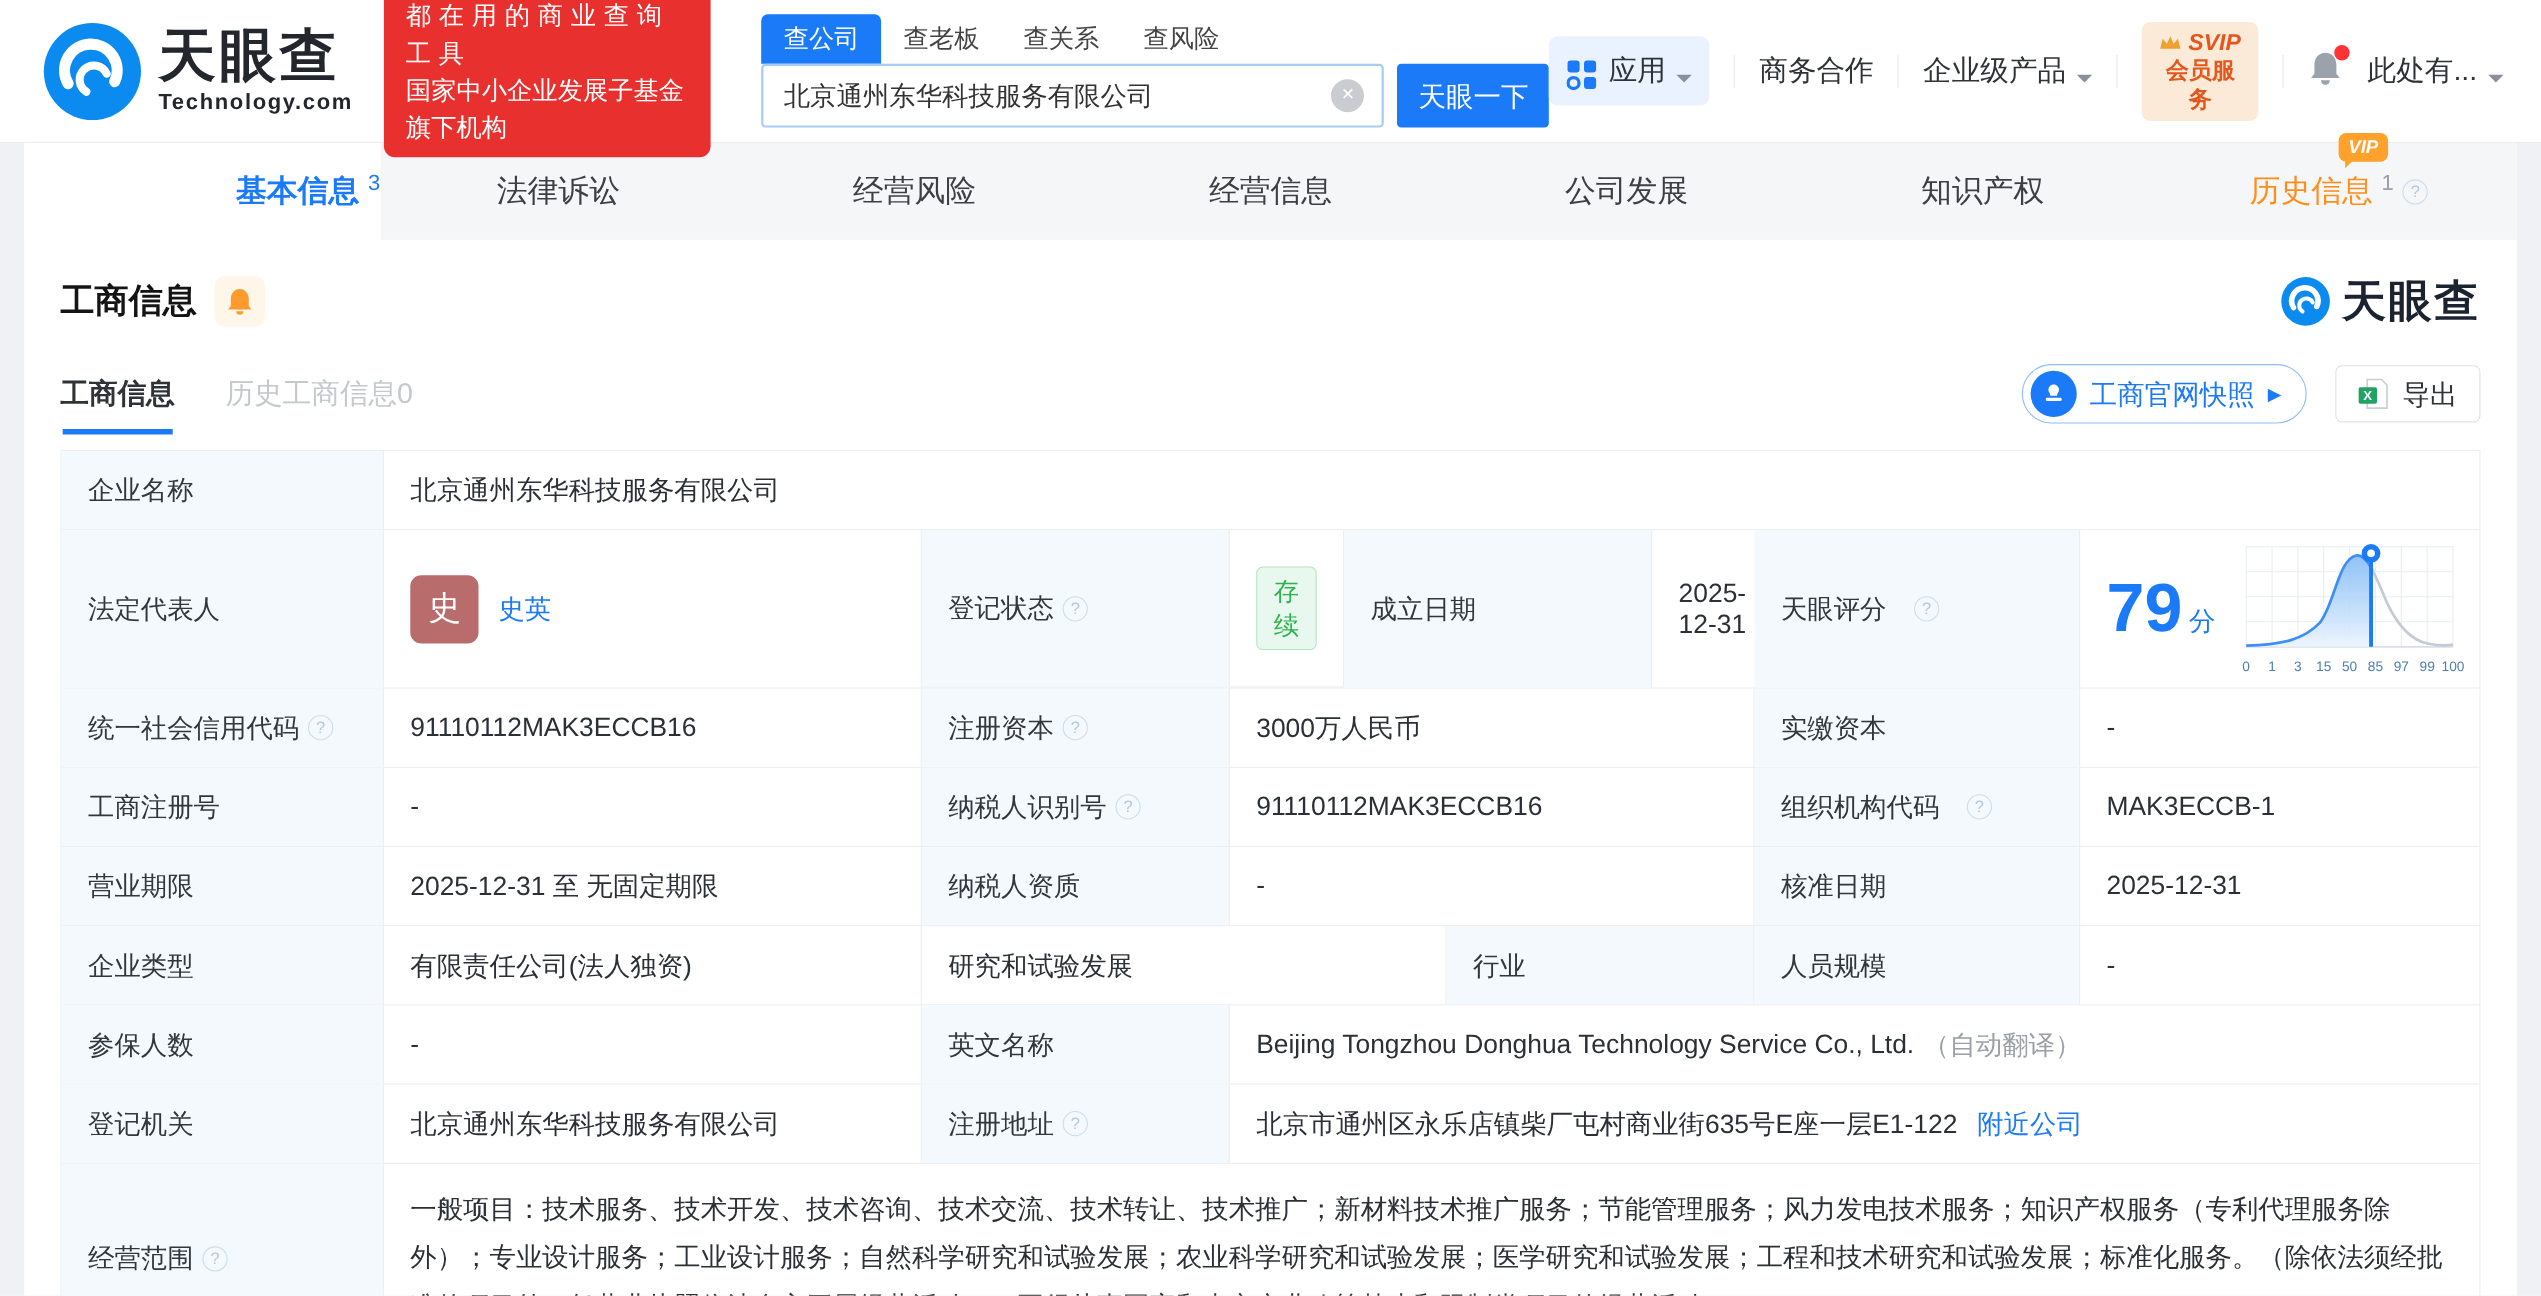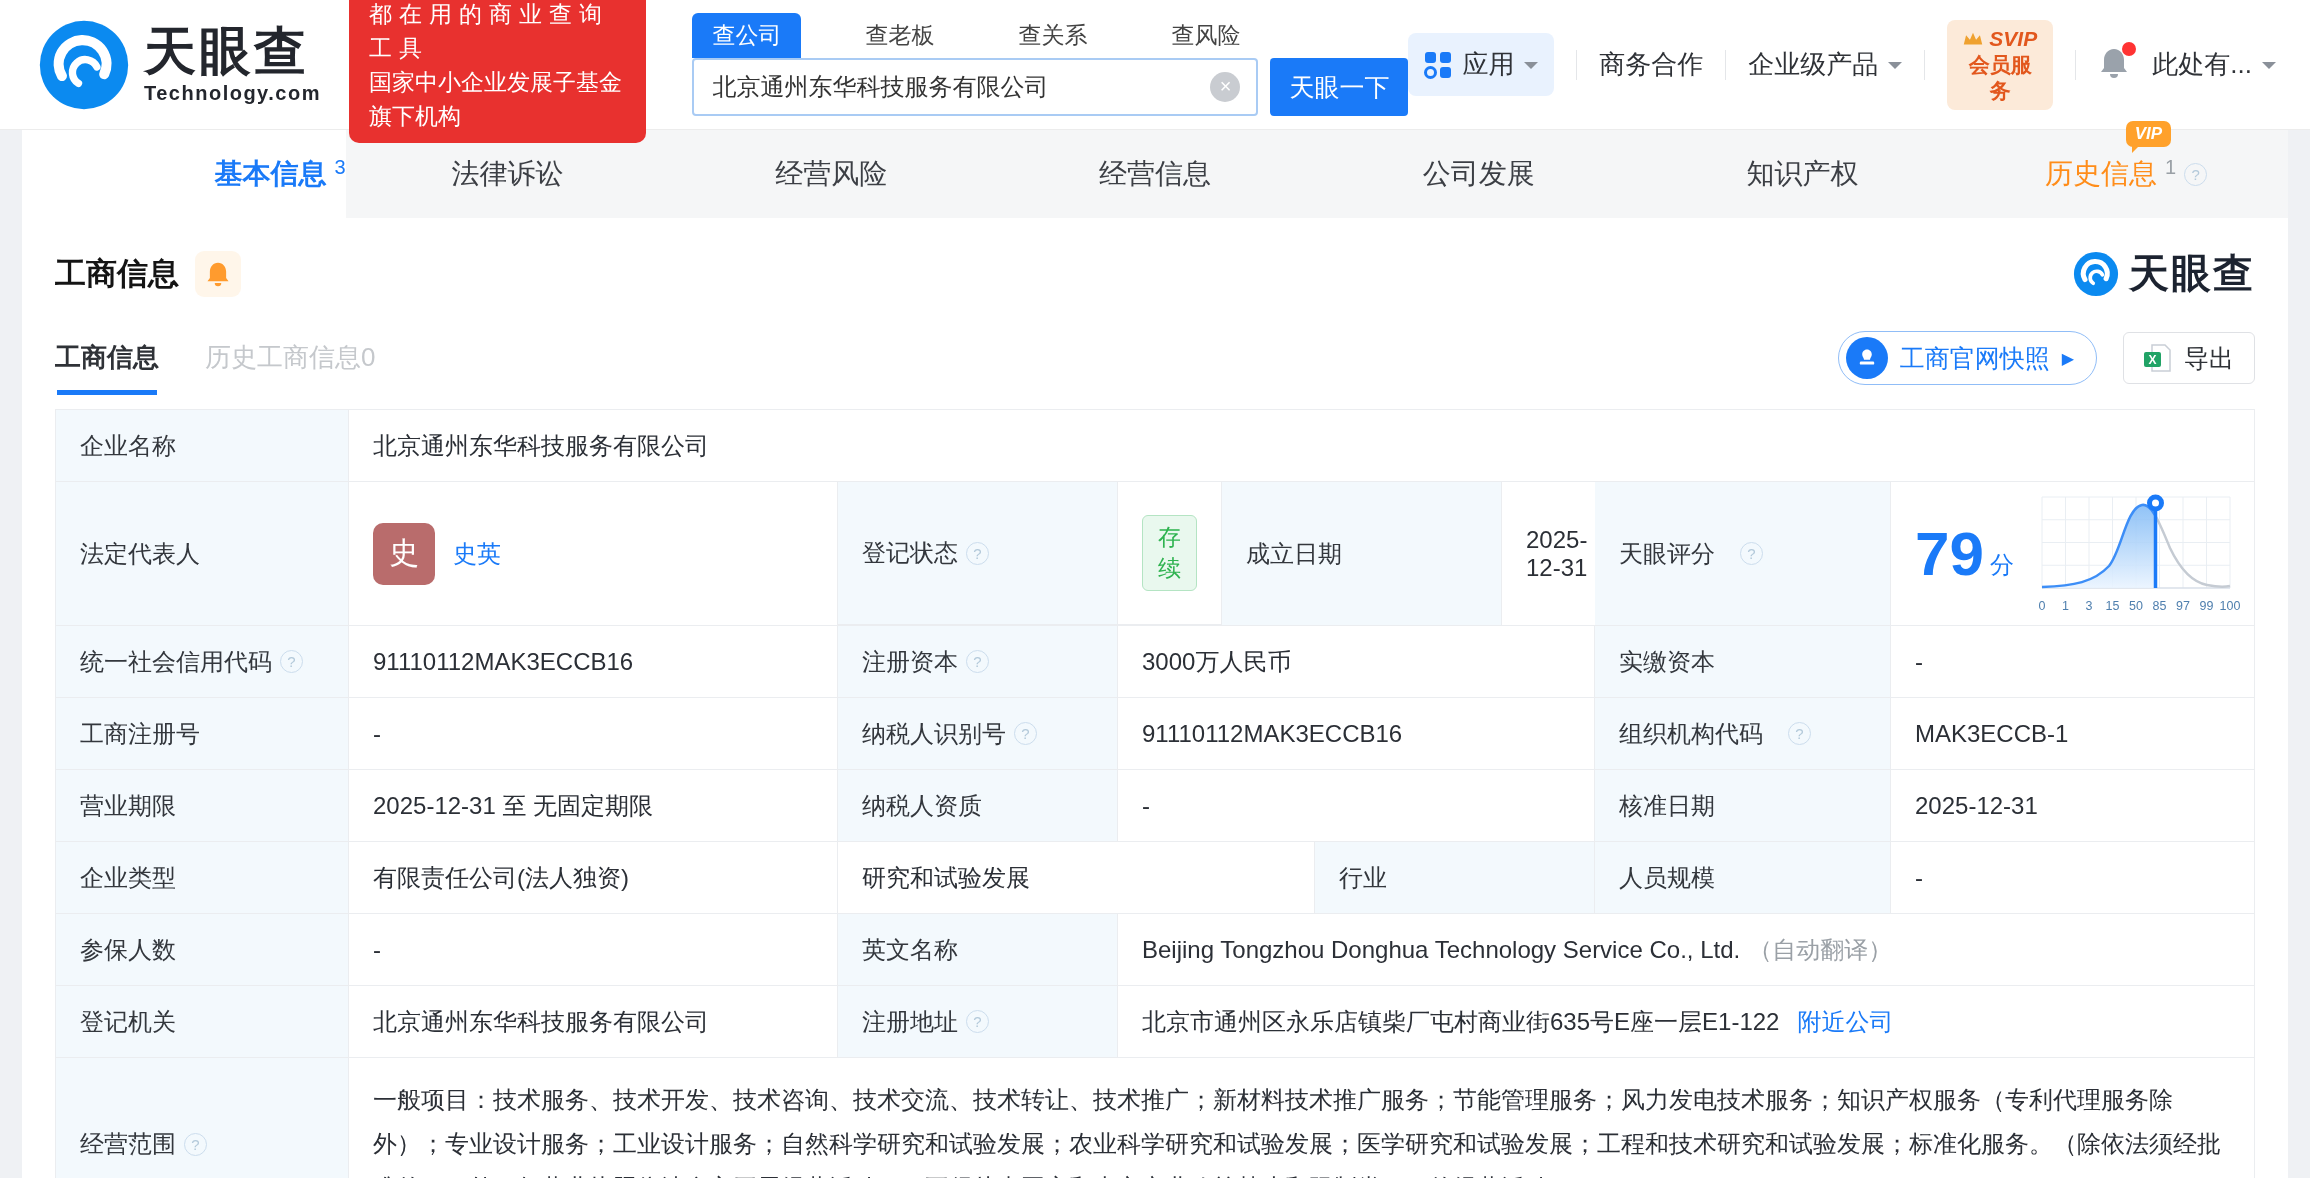--- a/index.html
+++ b/index.html
@@ -15,33 +15,33 @@
     padding:0 34px 0 38px; border-bottom:1px solid #ececec; }
   .brand { display:flex; align-items:center; cursor:pointer; }
   .brand-icon { width:92px; height:92px; }
   .brand-text { margin-left:14px; }
   .brand-name { font-size:52px; font-weight:bold; color:#23262d; letter-spacing:3px; line-height:54px;}
   .brand-domain { font-size:20px; font-weight:bold; color:#23262d; letter-spacing:1.5px; margin-top:4px;}
   .slogan { margin-left:28px; background:#e8312f; color:#fff; border-radius:10px;
     padding:10px 20px; font-size:23px; line-height:34px; }
   .slogan-l1 { letter-spacing:7px; }
   .search { margin-left:46px; }
-  .search-tabs { display:flex;gap:44px; }
+  .search-tabs { display:flex; }
   .search-tab { font-size:23px; color:#444; padding:7px 20px; cursor:pointer; }
   .search-tab.active { background:#1a7af8; color:#fff; border-radius:6px 6px 0 0; }
   .search-bar { display:flex; align-items:center; }
   .search-input-wrap { width:566px; height:58px; border:2px solid #a9cbf4; border-radius:4px;
     display:flex; align-items:center; background:#fff; padding:0 16px; }
   .search-input-wrap input { border:none; outline:none; flex:1; font-size:24px; color:#333; background:transparent; }
   .clear-btn { width:30px; height:30px; border-radius:50%; background:#c9ccd1; color:#fff;
     font-size:20px; line-height:28px; text-align:center; cursor:pointer; flex:none; }
   .search-btn { width:138px; height:58px; margin-left:12px; background:#1a7af8; color:#ffffff;
     font-size:25px; border:none; border-radius:4px; cursor:pointer; }
   .top-menu { margin-left:auto; display:flex; align-items:center; gap:22px; }
-  .menu-item { font-size:26px; color:#2f3237; display:flex; align-items:center; cursor:pointer; white-space:nowrap; }
+  .menu-item { font-size:26px; color:#2f3237; display:flex; align-items:flex-end; cursor:pointer; white-space:nowrap; }
   .vdiv { width:1px; height:30px; background:#e4e6e9; }
   .apps-chip { background:#e9f2fe; border-radius:8px; padding:14px 16px; }
   .caret { width:0; height:0; border:7px solid transparent; border-top-color:#8a9099; margin-left:10px; margin-top:8px;}
   .svip { background:#fcead9; border-radius:8px; padding:6px 16px; text-align:center;
     color:#e2571d; font-weight:bold; font-size:21px; line-height:26px; cursor:pointer;}
   .svip-top { display:flex; align-items:center; justify-content:center; gap:6px; font-style:italic;}
   .bell-wrap { position:relative; cursor:pointer; }
   .red-dot { position:absolute; top:-4px; right:-6px; width:14px; height:14px; border-radius:50%; background:#f33; }
   
   .page { margin:0 22px; background:#fff; height:1048px; }

